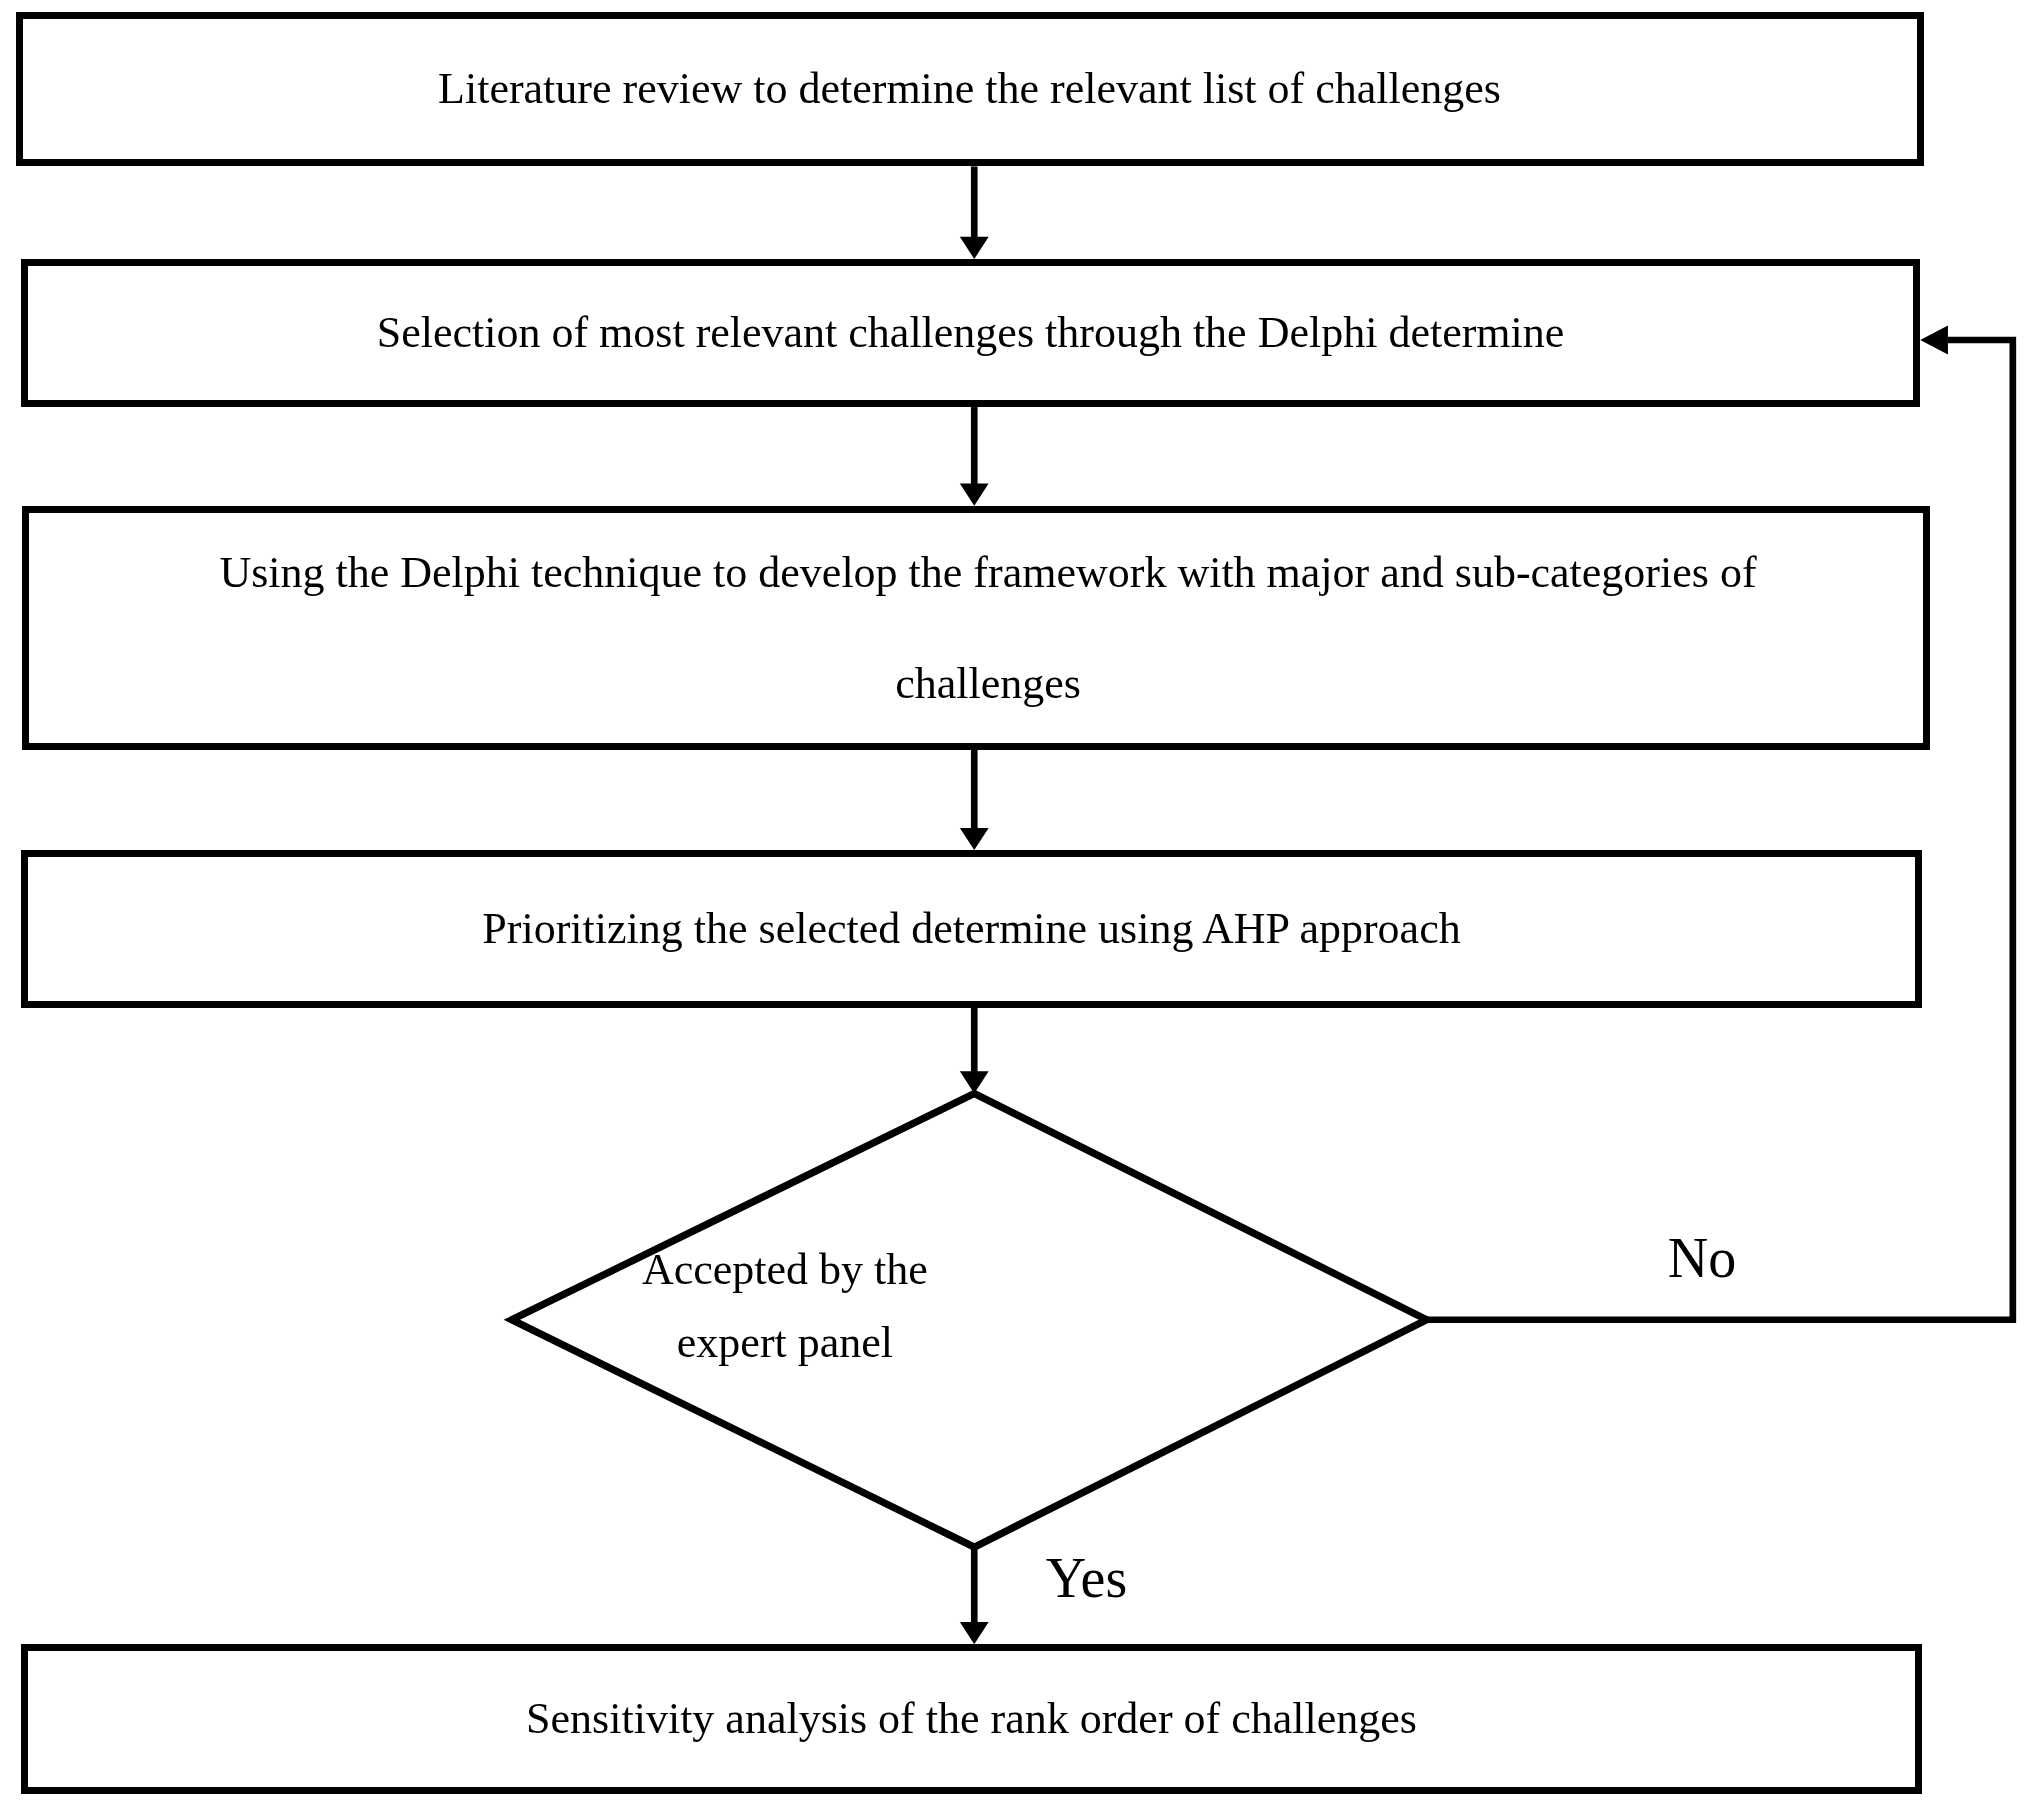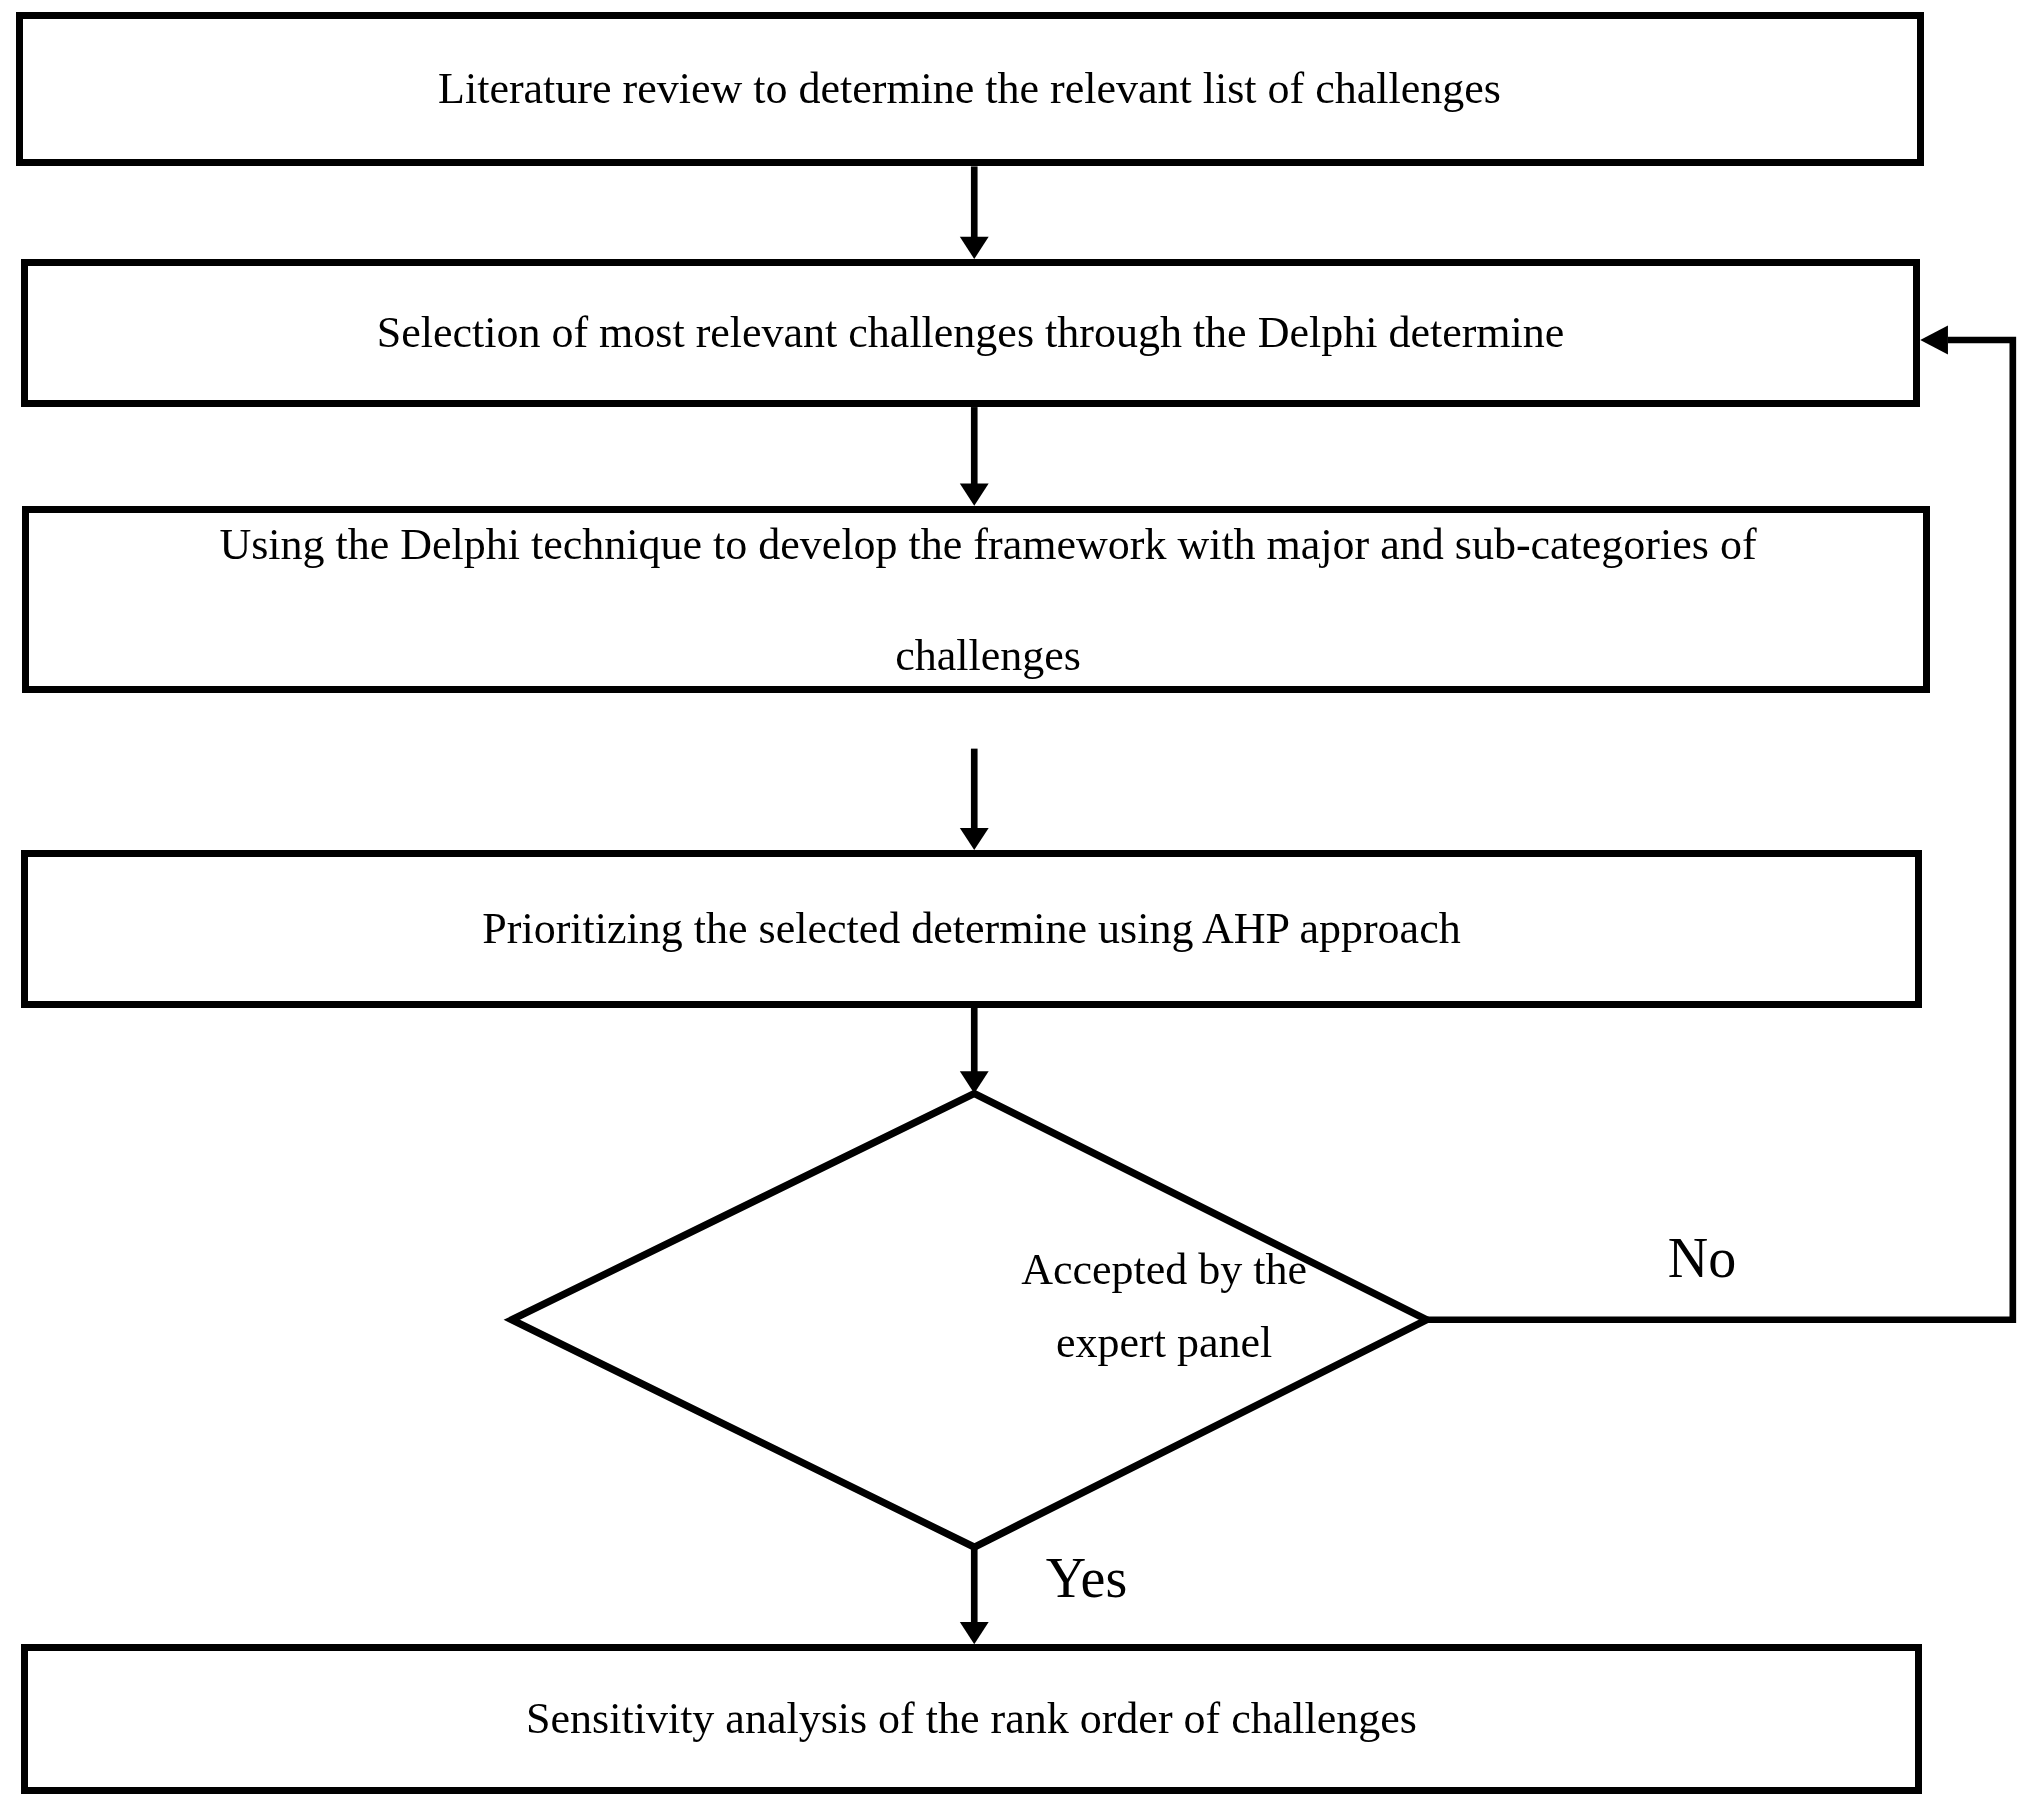--- a/index.html
+++ b/index.html
@@ -25,31 +25,31 @@
     display: flex;
     align-items: center;
     justify-content: center;
     text-align: center;
     font-size: 44px;
     line-height: 64px;
   }
   .node .node-text { display: block; }
   #box-literature   { left: 15.5px;  top: 12.2px;   width: 1908px; height: 154px; }
   #box-selection    { left: 21px;  top: 259px;  width: 1899px; height: 148px; }
-  #box-framework    { left: 22px;  top: 506px;  width: 1908px; height: 187px; line-height: 111px; padding-left: 24px; }
+  #box-framework    { left: 22px;  top: 506px;  width: 1908px; height: 244px; line-height: 111px; padding-left: 24px; }
   #box-framework .node-text { max-width: 1786px; }
   #box-ahp          { left: 21px;  top: 850px; width: 1901px; height: 158px; }
   #box-sensitivity  { left: 21px;  top: 1644px; width: 1901px; height: 150px; }
   .decision-text {
     position: absolute;
     left: 642px; top: 1126px;
     width: 665px; height: 360px;
     display: flex;
     align-items: center;
-    justify-content: flex-end;
+    justify-content: flex-start;
     text-align: center;
     font-size: 44px;
     line-height: 73px;
   }
   .edge-label {
     position: absolute;
     display: flex;
     align-items: center;
     justify-content: center;
     font-size: 56px;

